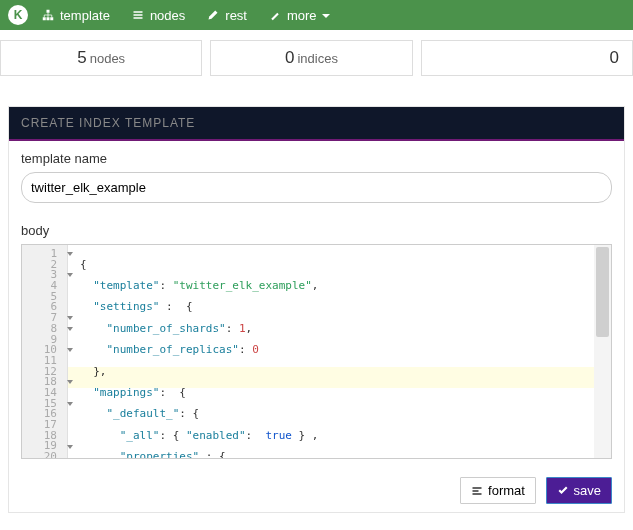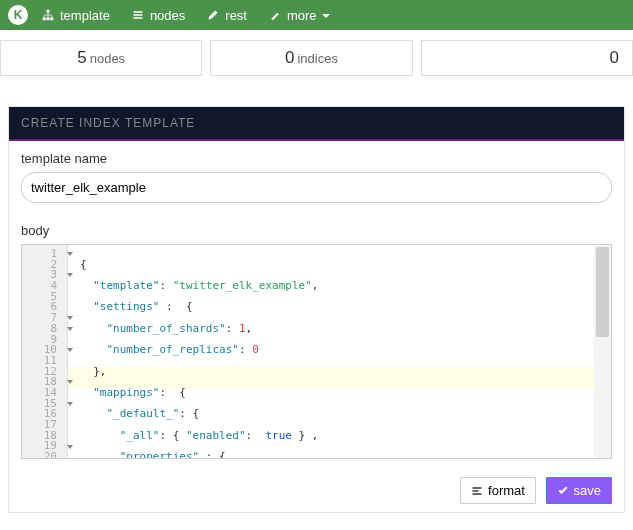--- a/index.html
+++ b/index.html
@@ -27,21 +27,21 @@
 .code .line{height:10.7px}
 .hl{position:absolute;left:0;right:17px;background:#fffde3;height:10.7px}
 .k{color:#1a7f9c}
 .s{color:#2e9e5b}
 .n{color:#c44}
 .b{color:#1155cc;font-weight:normal}
 .scrollbar{position:absolute;right:0;top:0;width:17px;bottom:0;background:#f4f4f4}
 .scrollbar .thumb{position:absolute;left:2px;right:2px;top:2px;height:90px;background:#cfcfcf;border-radius:2px}
 .btnrow{text-align:right;padding:8px 12px}
 .btn{display:inline-flex;align-items:center;border:1px solid #ccc;border-radius:1px;padding:5px 10px;font-size:13px;background:#fff;cursor:pointer;margin-left:6px}
-.btn.primary{background:#8b5cf6;border-color:#3b87c8;color:#fff}
+.btn.primary{background:#4c1d95;border-color:#3b87c8;color:#fff}
 .btn svg{margin-right:5px}
 </style>
 </head>
 <body>
 
 <div class="topnav">
   <div class="logo">K</div>
   <div class="nav-item">
     <svg width="12" height="12" viewBox="0 0 16 16" fill="#fff">
         <rect x="6" y="1" width="4" height="4"></rect>

